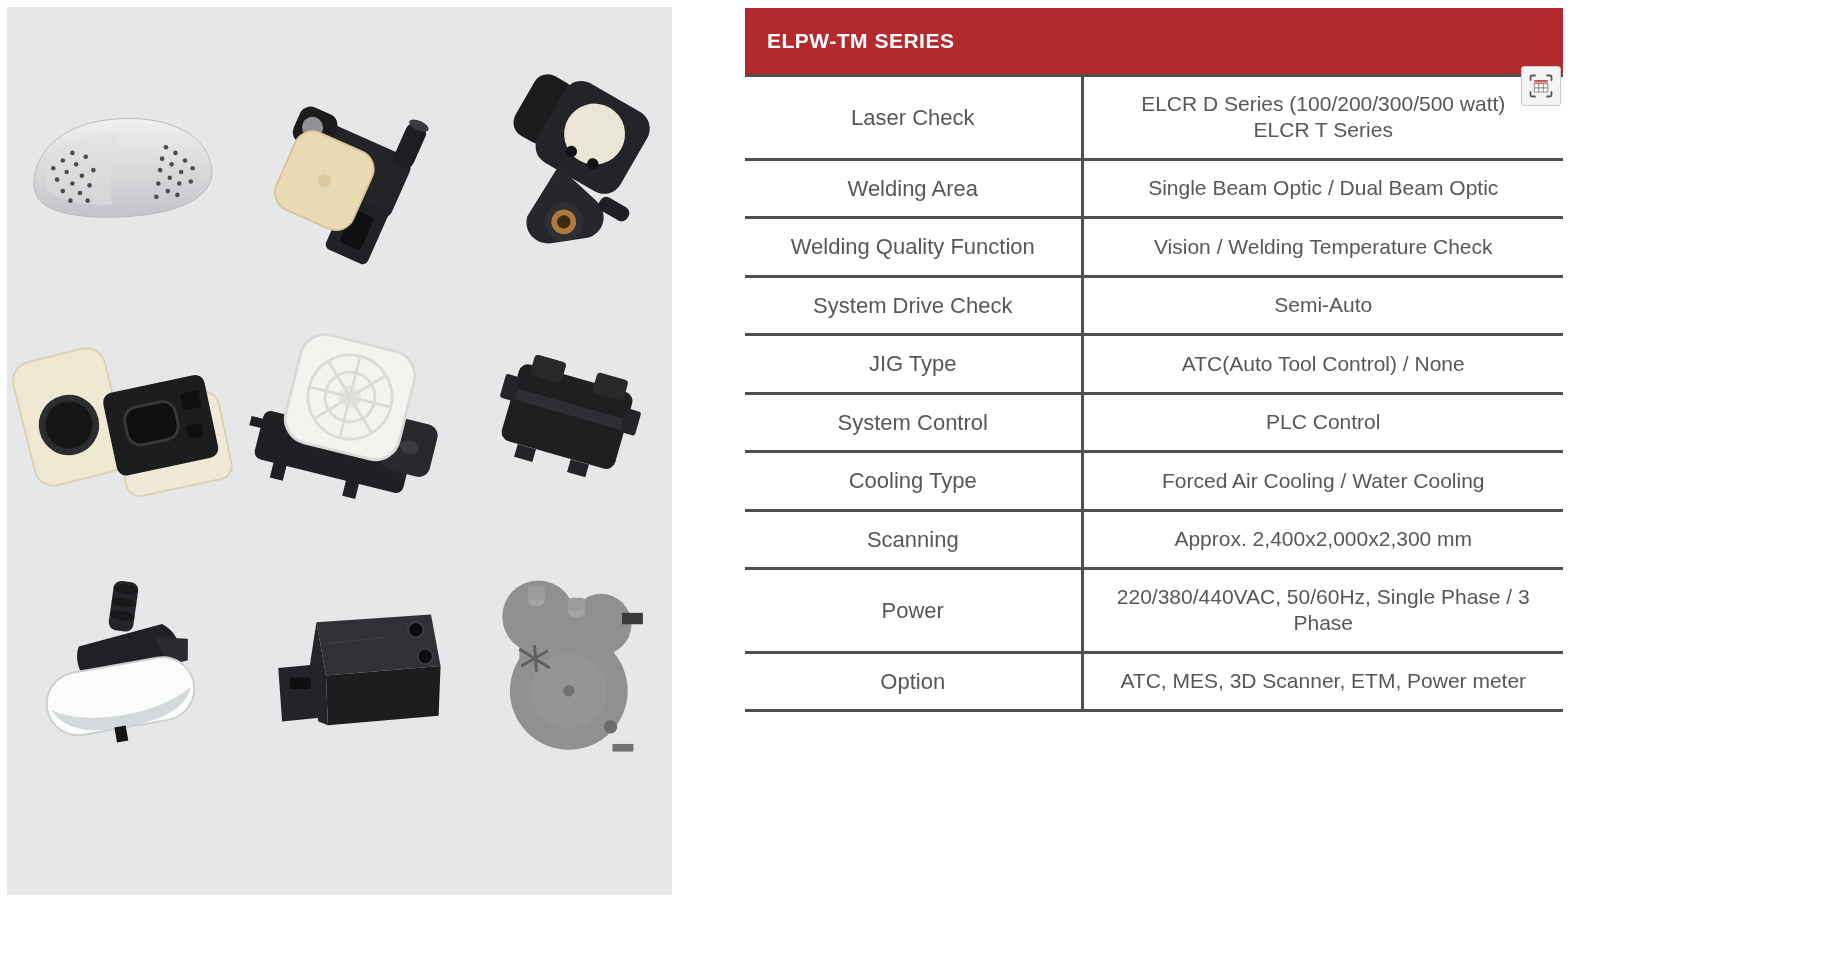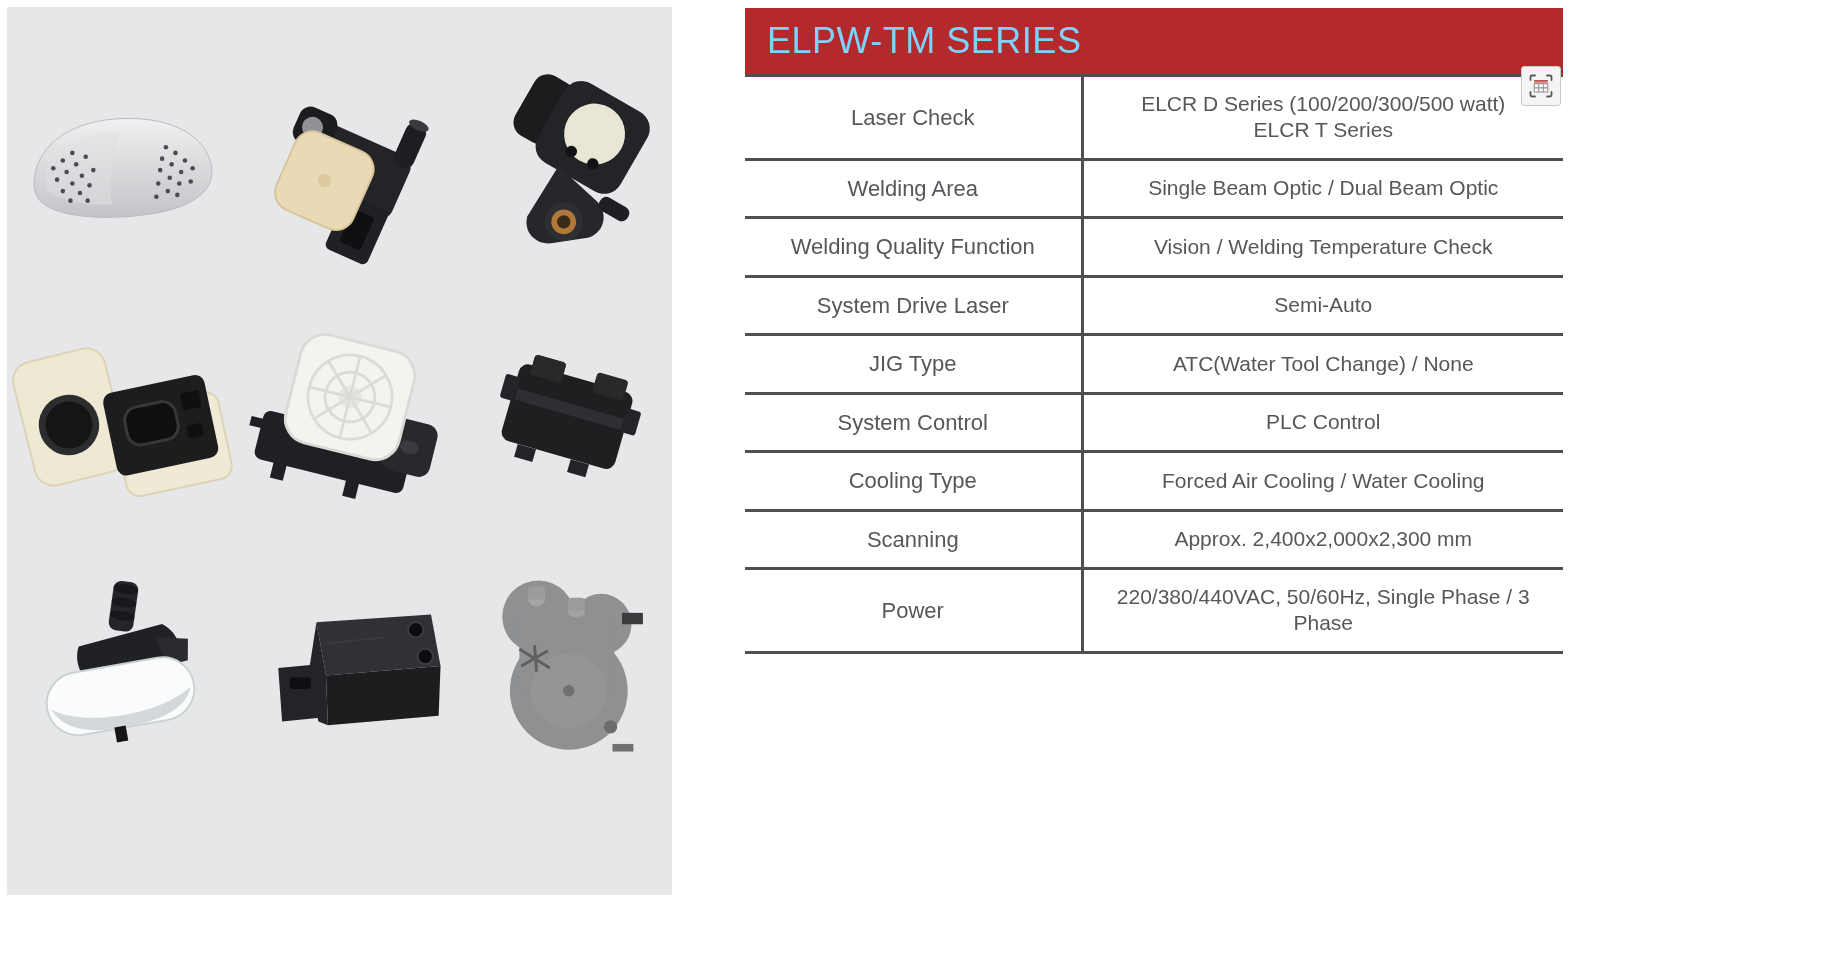--- a/index.html
+++ b/index.html
@@ -12,21 +12,21 @@
   .samples-title { color:#ffffff; font-size:33px; letter-spacing:1px; }
   .samples-body { height:888px; background:#e6e7e9; display:grid;
                   grid-template-columns:repeat(3,1fr);
                   grid-template-rows:250px 240px 260px;
                   padding-top:40px; justify-items:center; align-items:center; }
   .sample-cell { display:flex; align-items:center; justify-content:center; }
 
   
   .spec-wrap { position:absolute; left:745px; top:8px; width:818px; }
   .spec-banner { height:66px; background:#b3292c; display:flex; align-items:center; padding-left:22px; }
-  .spec-title { color:#7dd3fc; font-size:36px; font-weight:normal; letter-spacing:0.5px; }
+  .spec-title { color:#ffffff; font-size:21px; font-weight:bold; letter-spacing:0.5px; }
   table.spec { width:100%; border-collapse:collapse; table-layout:fixed; }
   table.spec tr { border-top:3px solid #4e4f51; }
   table.spec tr:last-child { border-bottom:3px solid #4e4f51; }
   table.spec td { color:#56575b; text-align:center; vertical-align:middle;
                   padding:14px 8px; line-height:1.25; }
   td.spec-label { width:337px; border-right:3px solid #4e4f51; font-size:22px; }
   td.spec-value { font-size:21px; white-space:pre-line; }
 
   .capture-btn { position:absolute; top:58px; right:2px; width:40px; height:40px;
                  background:#f4f4f4; border:1px solid #c9c9c9; border-radius:3px;
@@ -239,42 +239,46 @@
       </tr>
       <tr>
         <td class="spec-label">Welding Area</td>
         <td class="spec-value">Single Beam Optic / Dual Beam Optic</td>
       </tr>
       <tr>
         <td class="spec-label">Welding Quality Function</td>
         <td class="spec-value">Vision / Welding Temperature Check</td>
       </tr>
       <tr>
-        <td class="spec-label">System Drive Laser</td>
+        <td class="spec-label">System Drive Check</td>
         <td class="spec-value">Semi-Auto</td>
       </tr>
       <tr>
         <td class="spec-label">JIG Type</td>
-        <td class="spec-value">ATC(Water Tool Change) / None</td>
+        <td class="spec-value">ATC(Auto Tool Control) / None</td>
       </tr>
       <tr>
         <td class="spec-label">System Control</td>
         <td class="spec-value">PLC Control</td>
       </tr>
       <tr>
         <td class="spec-label">Cooling Type</td>
         <td class="spec-value">Forced Air  Cooling / Water Cooling</td>
       </tr>
       <tr>
         <td class="spec-label">Scanning</td>
         <td class="spec-value">Approx. 2,400x2,000x2,300 mm</td>
       </tr>
       <tr>
         <td class="spec-label">Power</td>
         <td class="spec-value">220/380/440VAC, 50/60Hz, Single Phase / 3 Phase</td>
+      </tr>
+      <tr>
+        <td class="spec-label">Option</td>
+        <td class="spec-value">ATC, MES, 3D Scanner, ETM, Power meter</td>
       </tr>
     </tbody>
   </table>
 
   <div class="capture-btn" title="">
     <svg width="30" height="30" viewBox="0 0 40 40">
       <g stroke="#5a5a5a" stroke-width="2.4" fill="none" stroke-linecap="round">
         <path d="M6,12 V8 Q6,6 8,6 H12"></path>
         <path d="M28,6 H32 Q34,6 34,8 V12"></path>
         <path d="M34,28 V32 Q34,34 32,34 H28"></path>

